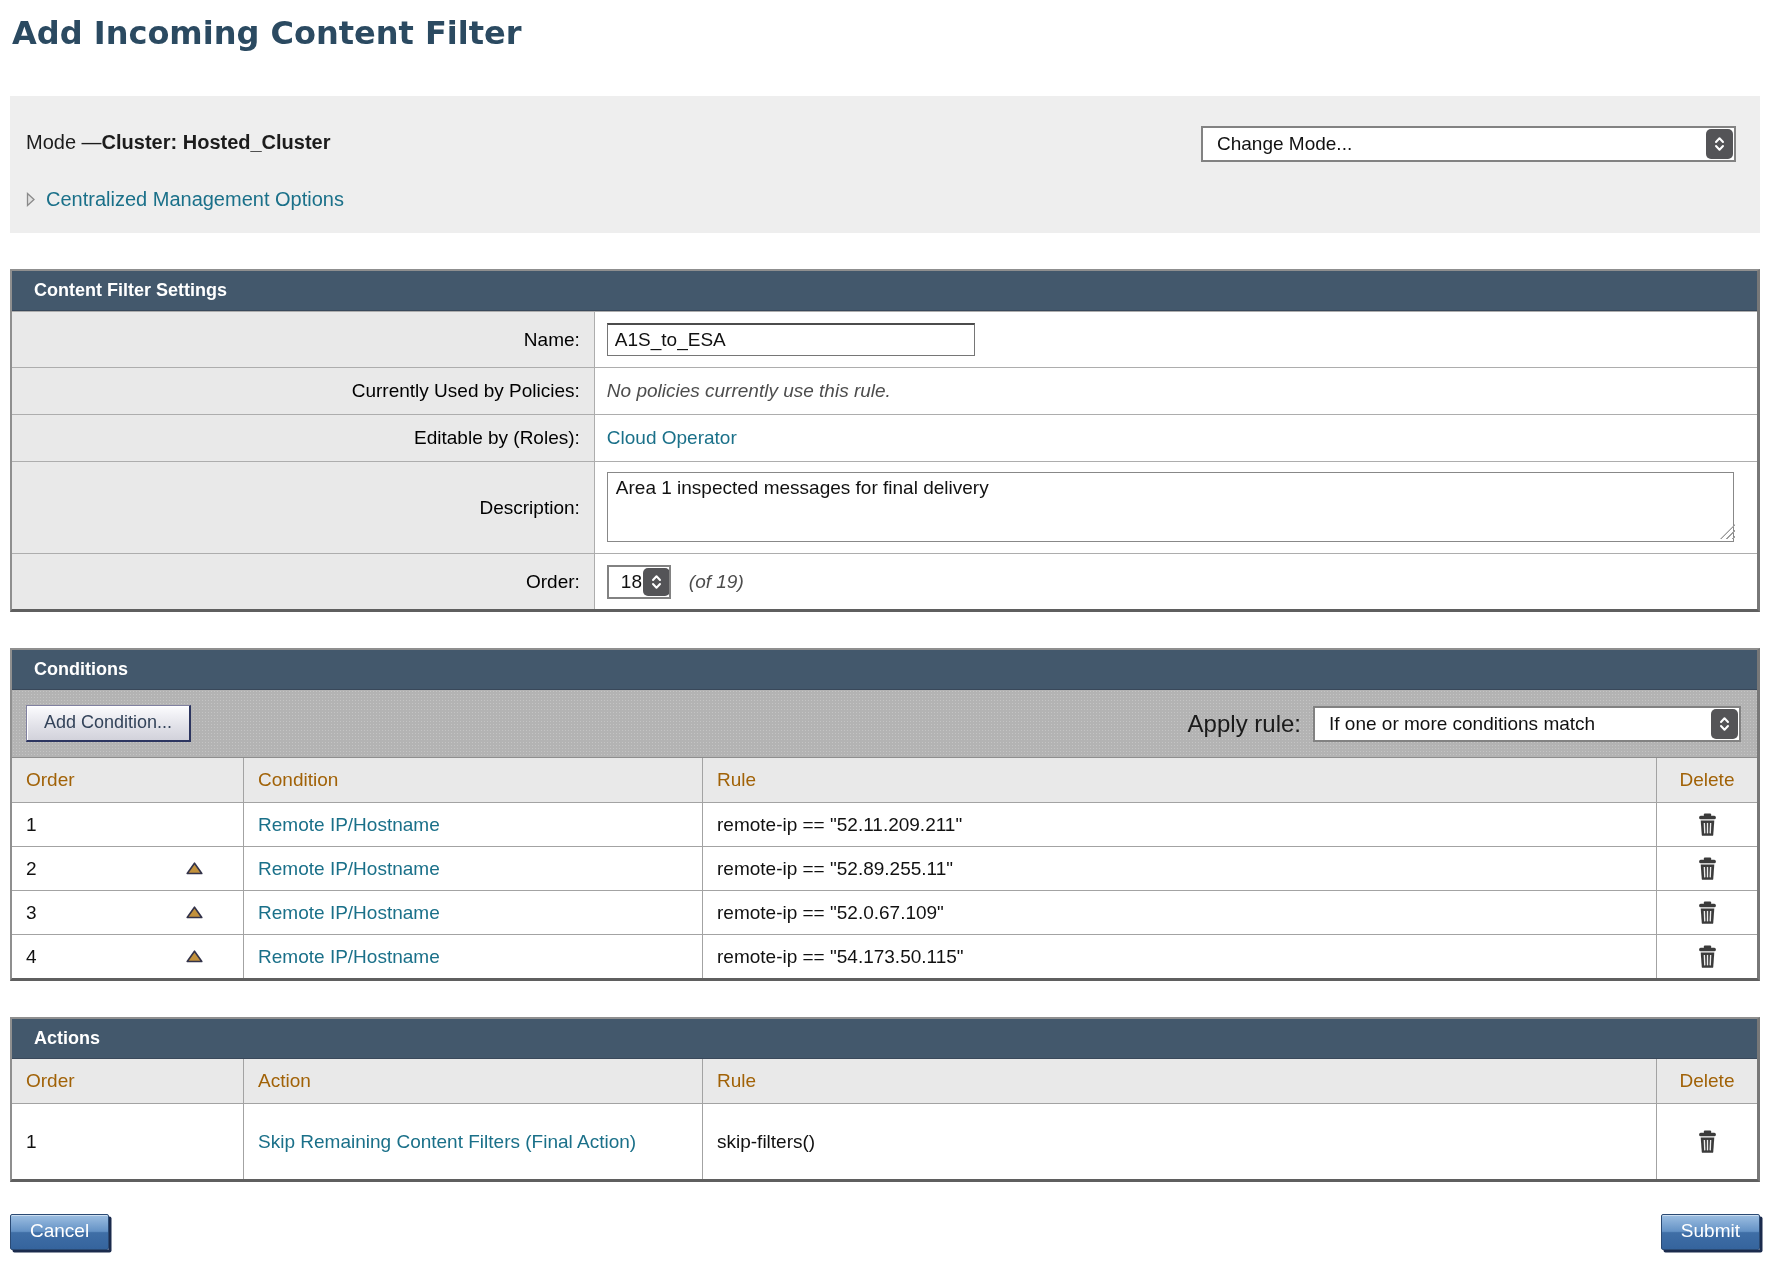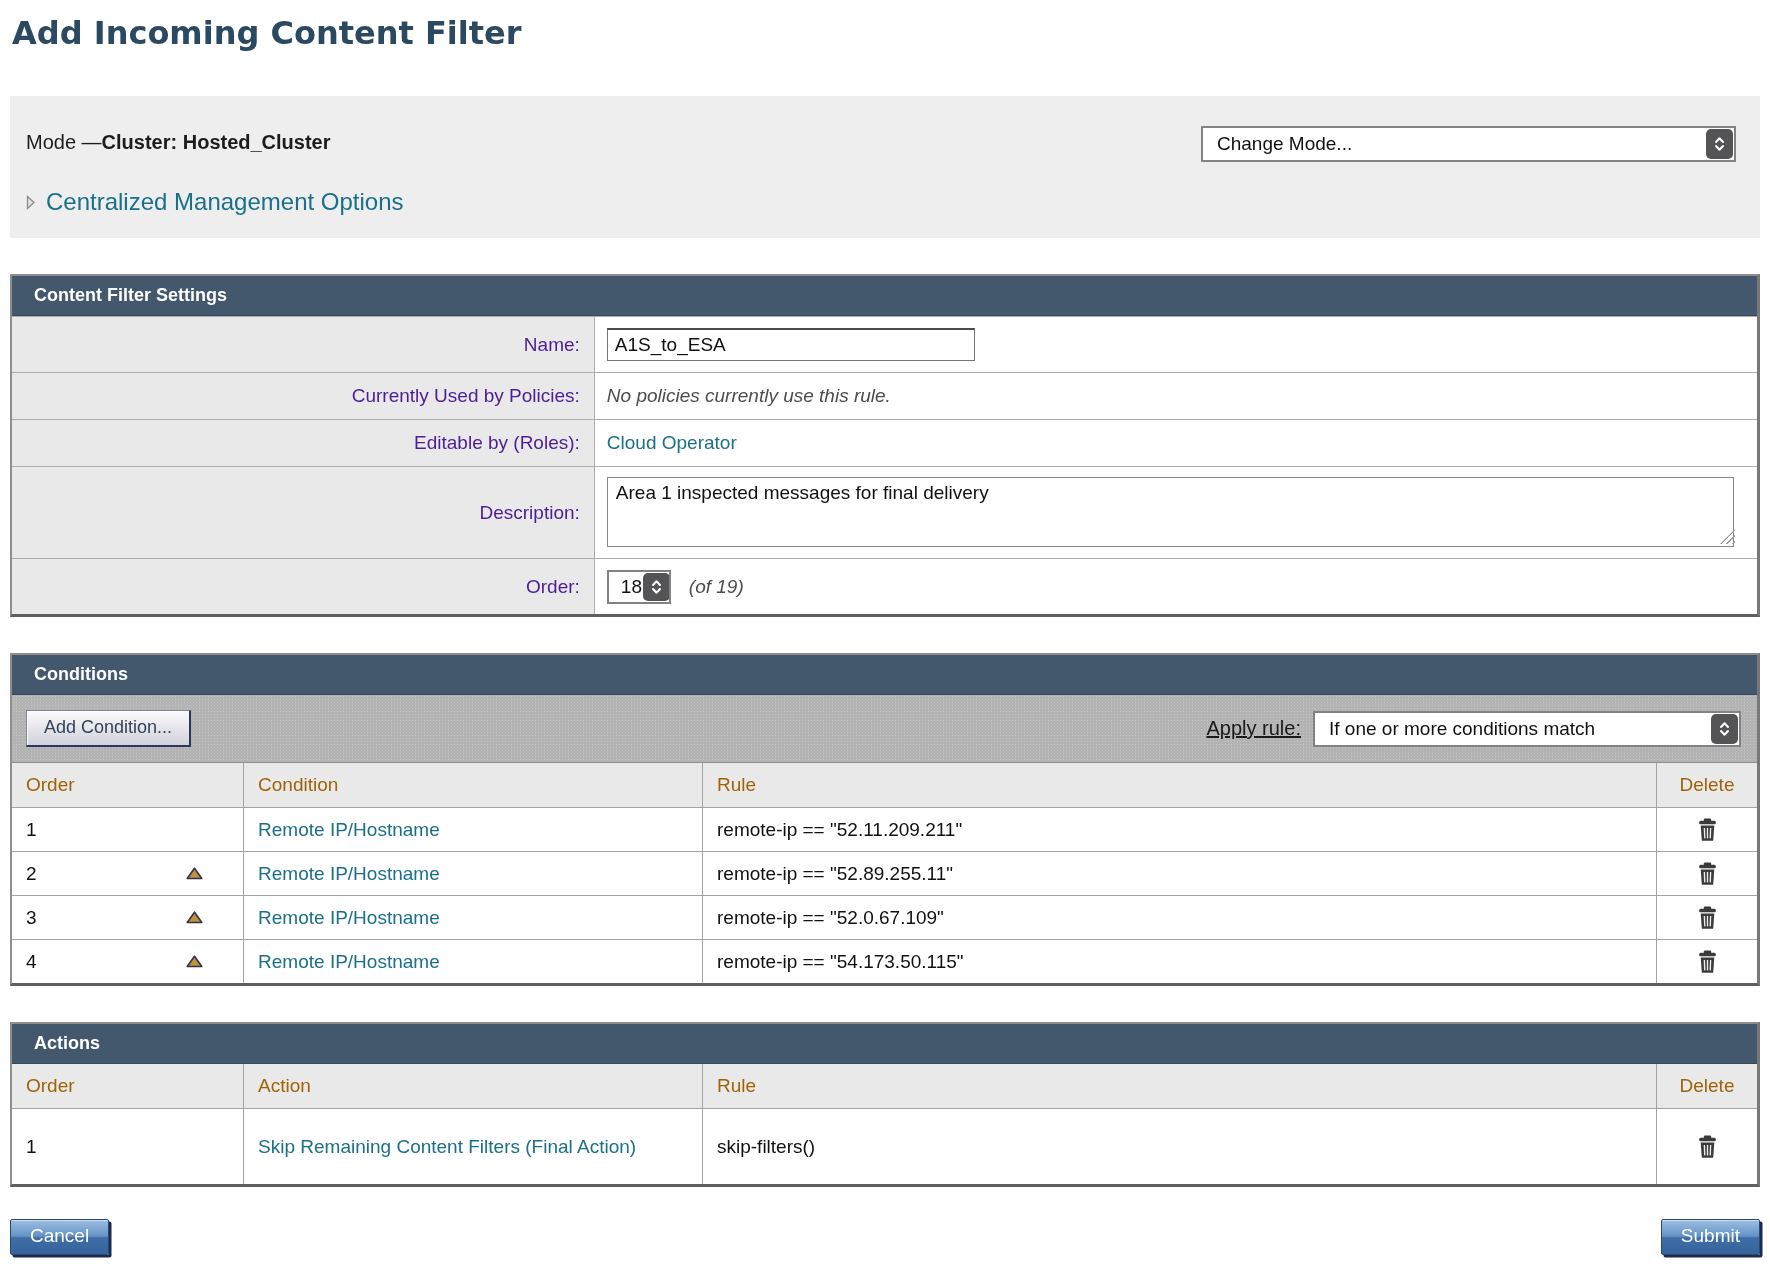--- a/index.html
+++ b/index.html
@@ -36,21 +36,21 @@
     padding:30px 24px 22px 16px;
   }
   .mode-row{
     display:flex;
     justify-content:space-between;
     align-items:flex-start;
   }
   .mode-text{font-size:20px;color:#1c1c1c;padding-top:5px;}
   .mode-text b{font-weight:bold;}
   .cm-row{margin-top:26px;display:flex;align-items:center;gap:10px;}
-  .cm-link{color:var(--link-color);font-size:24px;text-decoration:none;cursor:pointer;}
+  .cm-link{color:var(--link-color);font-size:20px;text-decoration:none;cursor:pointer;}
   
   .sel{
     display:inline-flex;
     align-items:center;
     background:#fff;
     border:2px solid #828282;
     border-radius:0;
     height:36px;
     font-size:19px;
     color:#111;
@@ -91,21 +91,21 @@
   .form-row{
     display:grid;
     grid-template-columns:33.4% 1fr;
     border-top:1px solid #adadad;
   }
   .form-row:first-of-type{border-top:none;}
   .form-label{
     background:var(--lightgray);
     text-align:right;
     font-size:19px;
-    color:#4c1d95;
+    color:#000000;
     padding:12px 14px;
     border-right:1px solid #adadad;
     display:flex;align-items:center;justify-content:flex-end;
   }
   .form-value{
     background:#fff;
     padding:8px 12px;
     font-size:19px;
     display:flex;align-items:center;
   }
@@ -161,21 +161,21 @@
     color:#33435a;
     background:linear-gradient(180deg,#fcfcfe 0%,#e3e3ea 55%,#d2d2db 100%);
     border:1px solid #8080a0;
     border-right:2px solid #2c3560;
     border-bottom:2px solid #2c3560;
     box-shadow:inset 0 1px 0 #fff,inset 1px 0 0 #fff;
     padding:6px 17px 7px 17px;
     cursor:pointer;
   }
   .applyrule-group{display:flex;align-items:center;gap:12px;margin-right:2px;}
-  .applyrule-label{font-size:20px;color:#1a1a1a;text-decoration:underline;}
+  .applyrule-label{font-size:24px;color:#1a1a1a;}
   
   .gtable-head,.gtable-row{
     display:grid;
     grid-template-columns:13.3% 26.3% 1fr 100px;
   }
   .gcell{
     padding:9px 14px;
     font-size:19px;
     display:flex;align-items:center;
     border-right:1px solid var(--cell-border);

